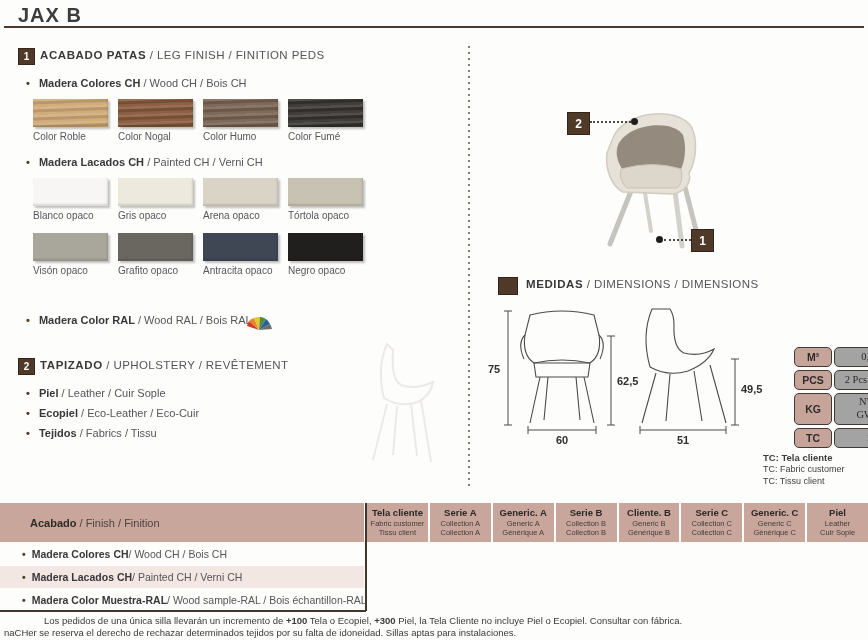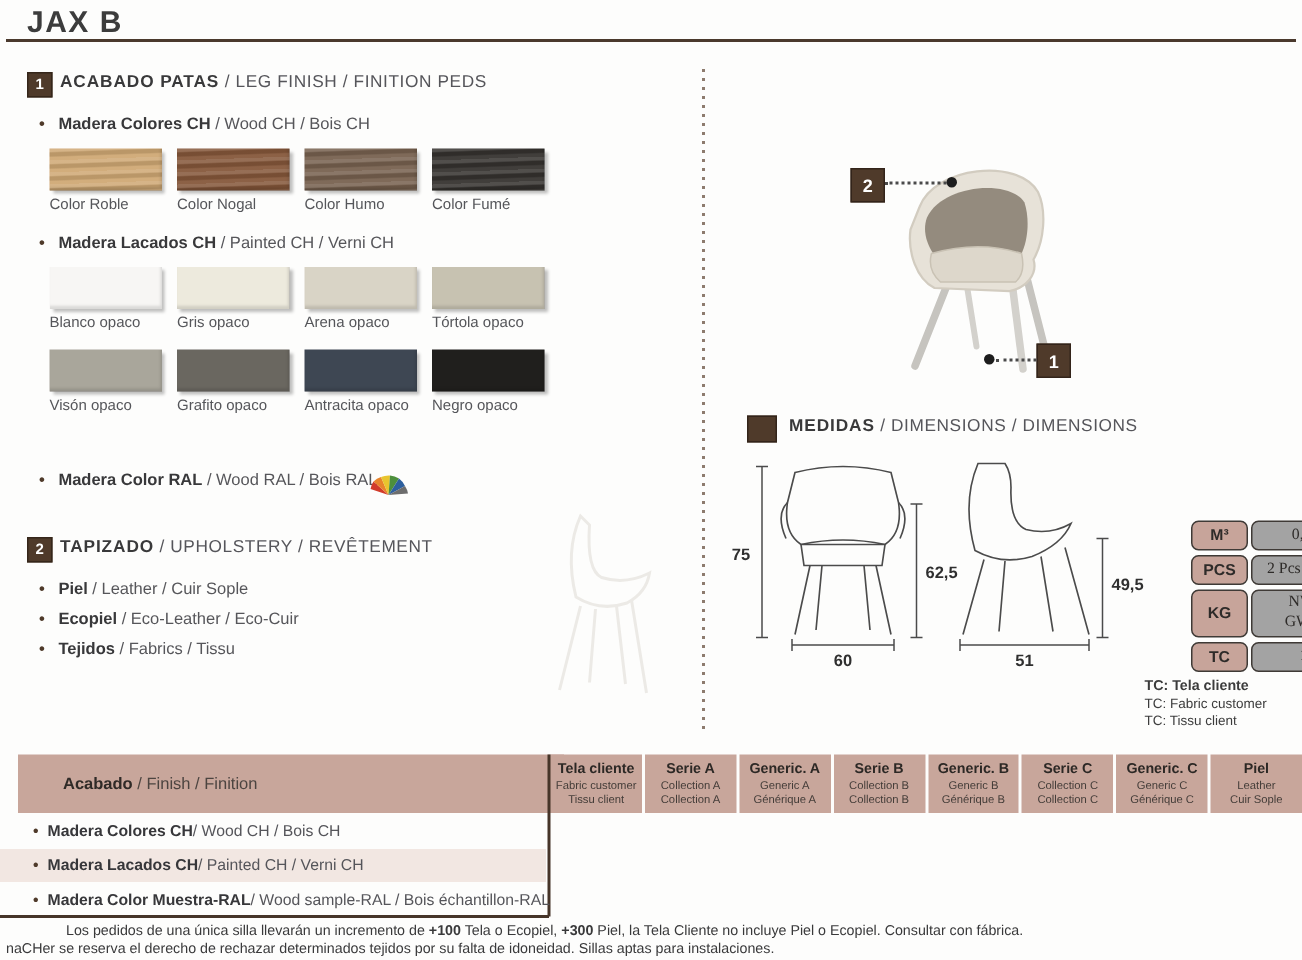--- a/index.html
+++ b/index.html
@@ -242,21 +242,21 @@
           <span>1,2</span>
         </div>
     </div>
   </div>
   <div class="abs note" style="left:763px;top:452px;">
     <b>TC: Tela cliente</b><br>
     <span>TC: Fabric customer</span><br>
     <span>TC: Tissu client</span>
   </div>
 
-  <div class="abs ft-header-left" style="left:0;top:503px;width:364px;height:39px;margin-left:12px;">
+  <div class="abs ft-header-left" style="left:0;top:503px;width:364px;height:39px;">
     <div class="txt"><b>Acabado</b><span> / Finish / Finition</span></div>
   </div>
 
   <div class="abs" style="left:367px;top:503px;width:501px;height:39px;display:flex;gap:2px;">
     <div class="ft-col" style="flex:1;">
       <div class="l1">Tela cliente</div>
       <div class="l23">Fabric customer</div>
       <div class="l23">Tissu client</div>
     </div>
     <div class="ft-col" style="flex:1;">
@@ -268,21 +268,21 @@
       <div class="l1">Generic. A</div>
       <div class="l23">Generic A</div>
       <div class="l23">Générique A</div>
     </div>
     <div class="ft-col" style="flex:1;">
       <div class="l1">Serie B</div>
       <div class="l23">Collection B</div>
       <div class="l23">Collection B</div>
     </div>
     <div class="ft-col" style="flex:1;">
-      <div class="l1">Generic. B</div>
+      <div class="l1">Cliente. B</div>
       <div class="l23">Generic B</div>
       <div class="l23">Générique B</div>
     </div>
     <div class="ft-col" style="flex:1;">
       <div class="l1">Serie C</div>
       <div class="l23">Collection C</div>
       <div class="l23">Collection C</div>
     </div>
     <div class="ft-col" style="flex:1;">
       <div class="l1">Generic. C</div>

